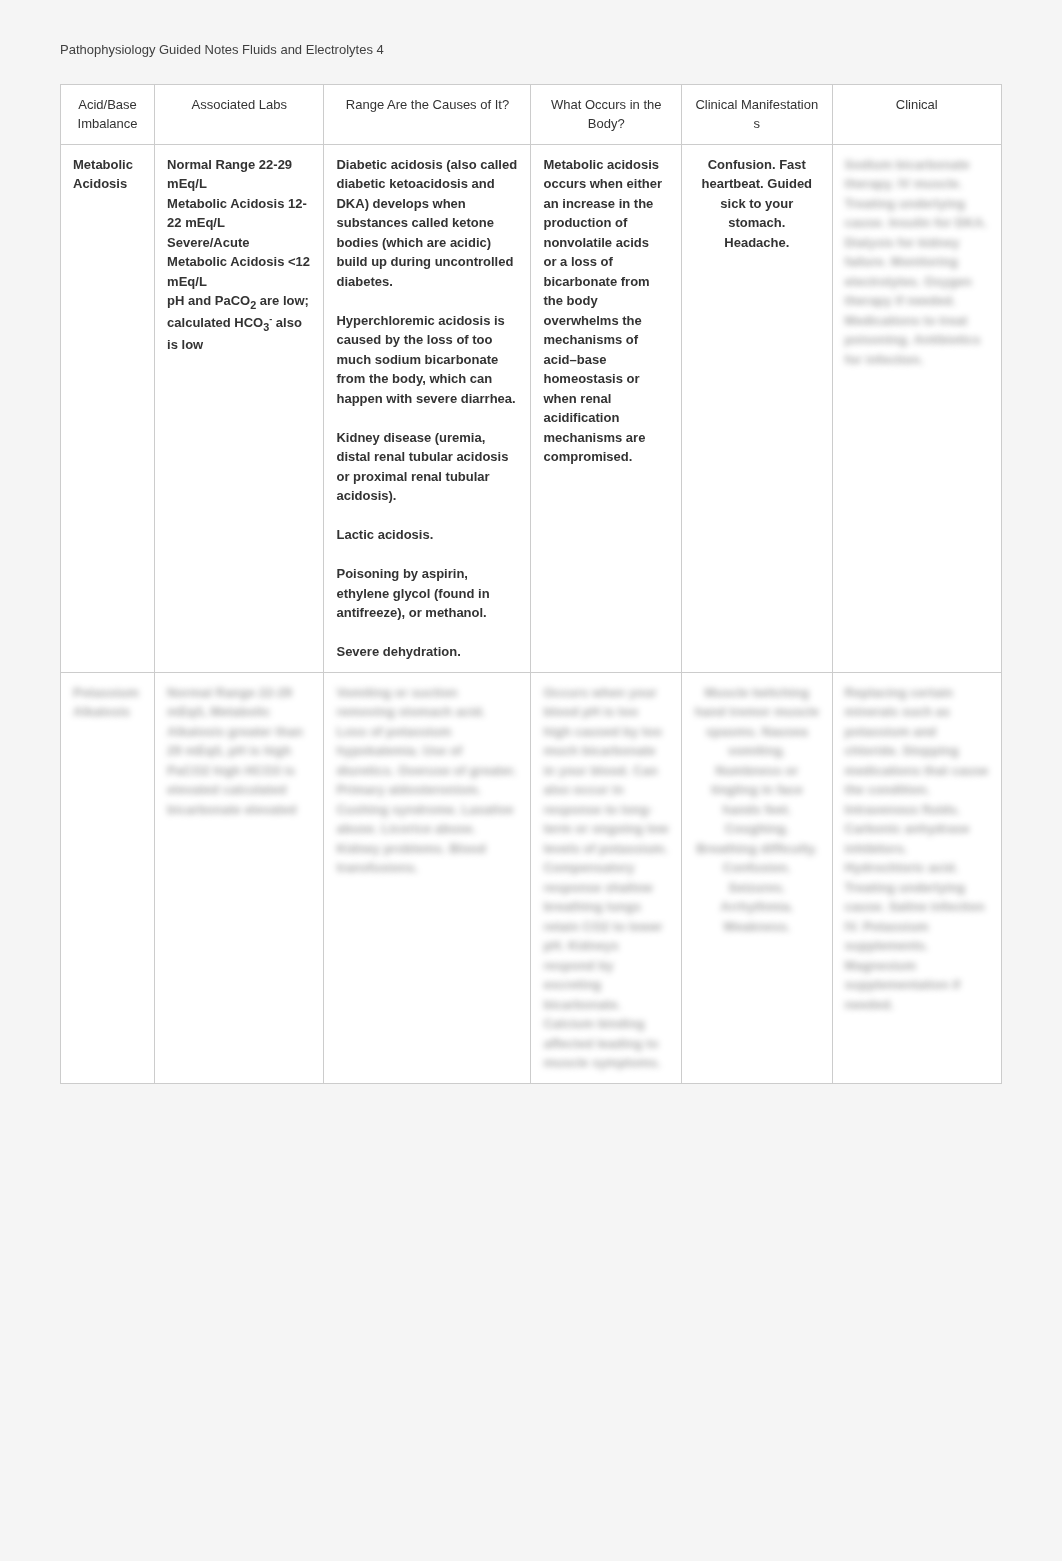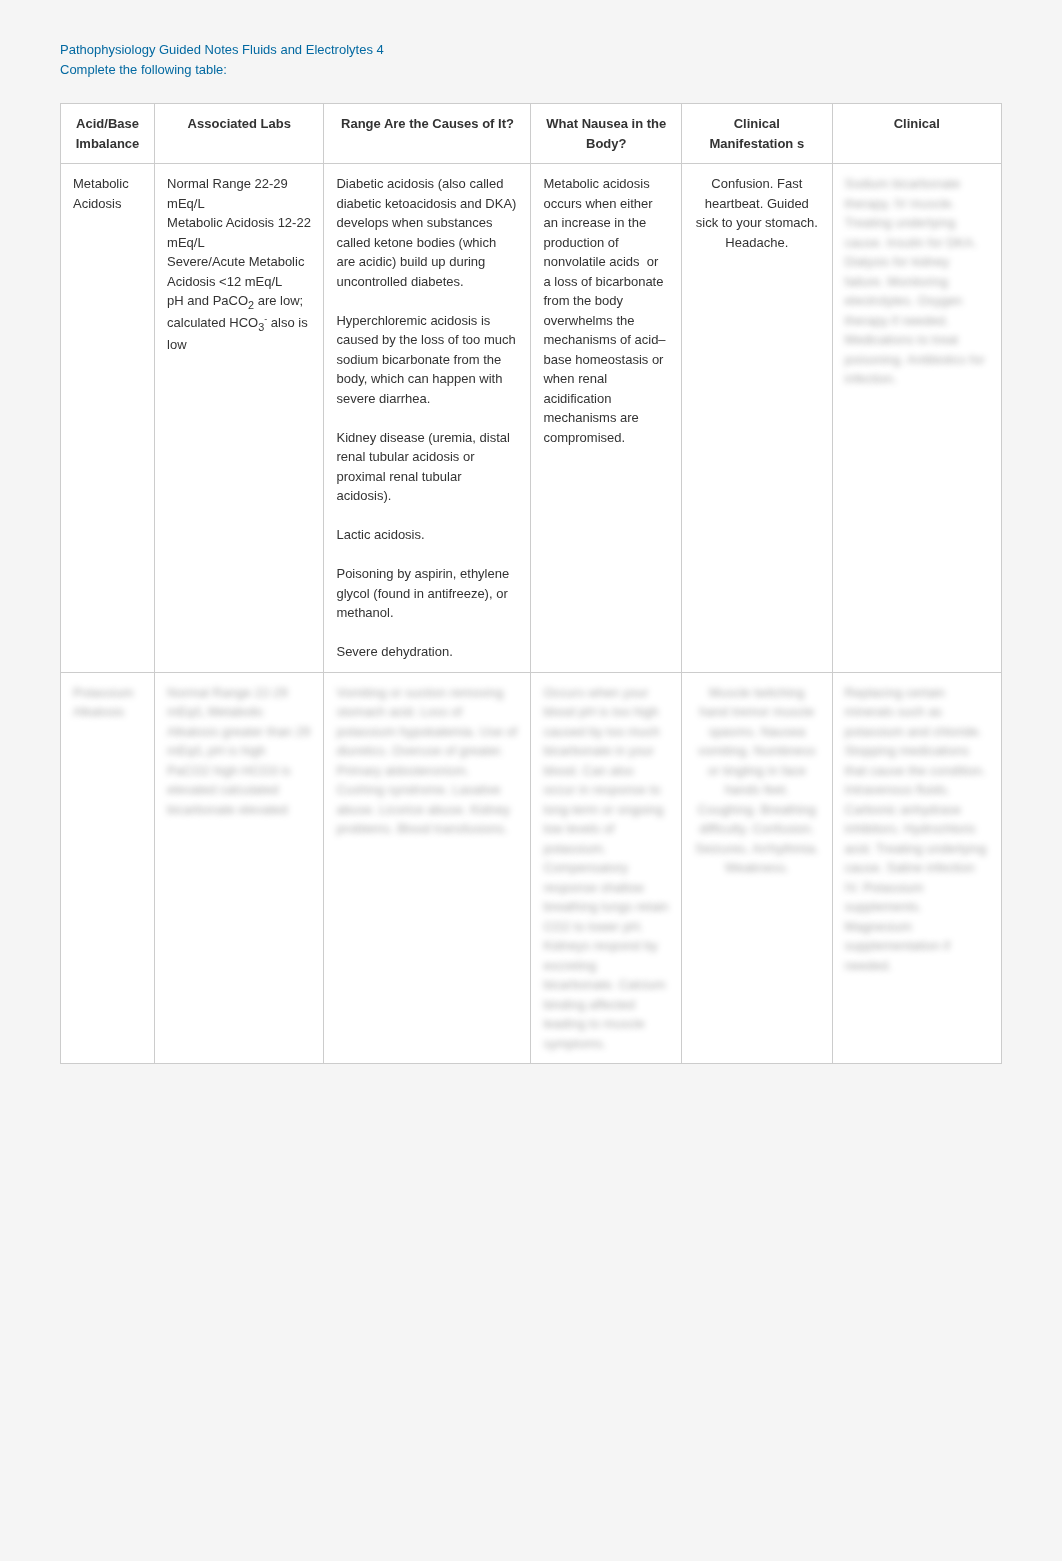--- a/index.html
+++ b/index.html
@@ -7,36 +7,37 @@
       background: #f5f5f5;
       font-family: Arial, sans-serif;
       font-size: 13px;
       color: #333;
       padding: 40px 60px;
     }
     .page-header {
       margin-bottom: 24px;
       font-size: 13px;
       line-height: 1.5;
-      color: #0369a1;
+      color: #404040;
     }
     table {
       width: 100%;
       border-collapse: collapse;
       background: #fff;
     }
     th, td {
       border: 1px solid #ccc;
       padding: 10px 12px;
       vertical-align: top;
       font-size: 13px;
       line-height: 1.5;
+      font-weight: bold;
     }
     th {
-      font-weight: bold;
+      font-weight: normal;
       color: #333;
       background: #fff;
     }
     .col-1 { width: 10%; }
     .col-2 { width: 18%; }
     .col-3 { width: 22%; }
     .col-4 { width: 16%; }
     .col-5 { width: 16%; text-align: center; }
     .col-6 { width: 18%; }
 
@@ -45,30 +46,29 @@
       text-shadow: 0 0 6px rgba(0,0,0,0.35);
       user-select: none;
     }
     sup { font-size: 9px; }
   </style>
 </head>
 <body>
 
 <div class="page-header">
   <div>Pathophysiology Guided Notes Fluids and Electrolytes 4</div>
-  <div>Complete the following table:</div>
 </div>
 
 <table>
   <thead>
     <tr>
       <th class="col-1">Acid/Base<br>Imbalance</th>
       <th class="col-2">Associated Labs</th>
       <th class="col-3">Range Are the Causes of It?</th>
-      <th class="col-4">What Nausea in the Body?</th>
+      <th class="col-4">What Occurs in the Body?</th>
       <th class="col-5">Clinical Manifestation s</th>
       <th class="col-6">Clinical</th>
     </tr>
   </thead>
   <tbody>
 
     <tr>
       <td class="col-1">
         <span>Metabolic Acidosis</span>
       </td>

